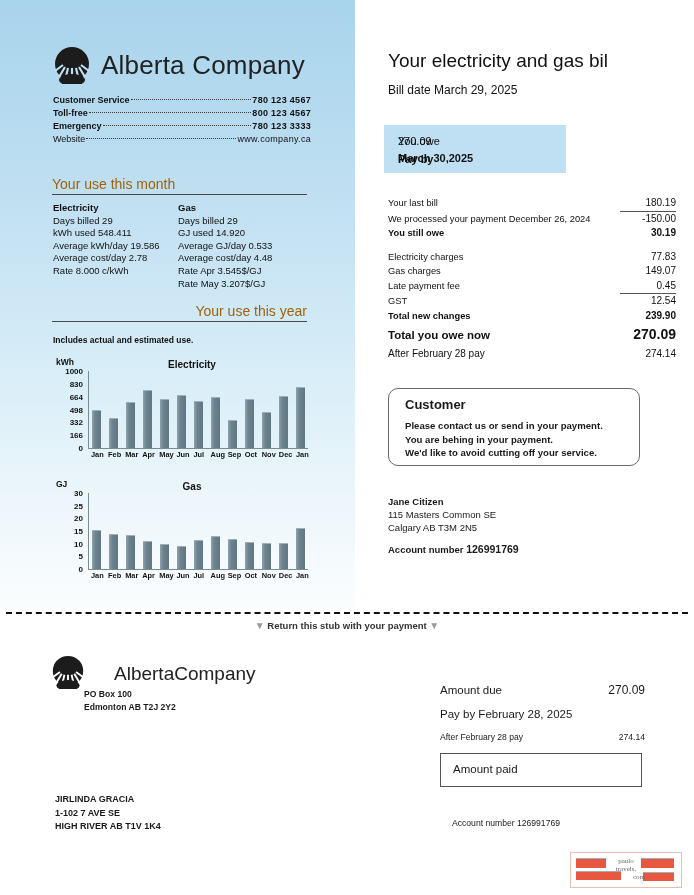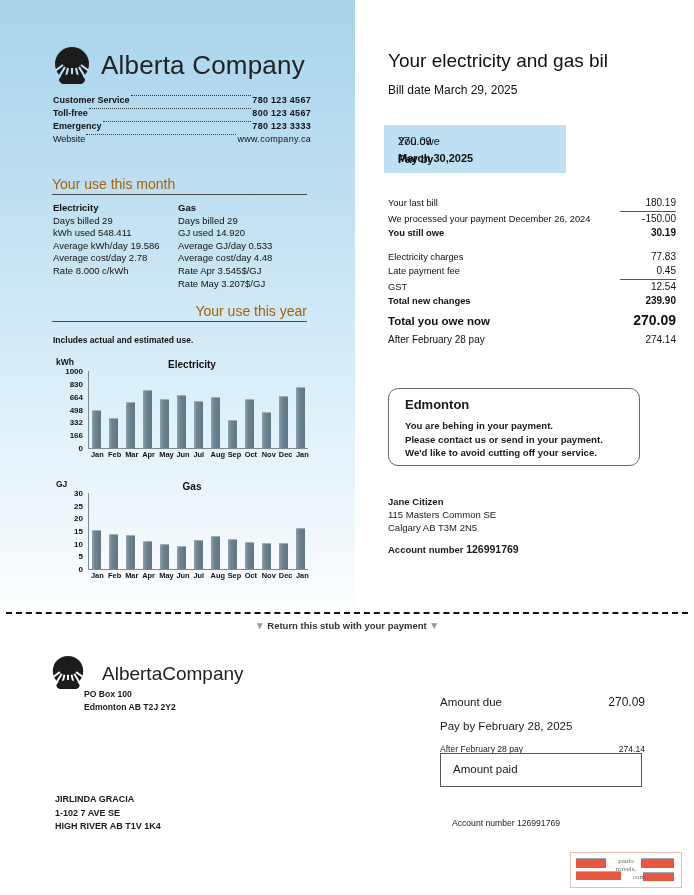--- a/index.html
+++ b/index.html
@@ -9,21 +9,21 @@
   #left-panel{position:absolute;left:0;top:0;width:355px;height:608px;
     background:linear-gradient(180deg,#a8d4ec 0%,#b5daef 18%,#c6e3f3 40%,#d9eef8 62%,#ecf6fb 82%,#fbfdfe 100%);}
 
   .logo-mark{width:40px;height:38px;position:relative;display:inline-block;vertical-align:middle;}
   .logo-mark svg{display:block;}
 
   #brand-row{position:absolute;left:52px;top:46px;display:flex;align-items:center;gap:9px;}
   #brand-name{font-size:26px;color:#222;letter-spacing:.2px;white-space:nowrap;}
 
   #contact-block{position:absolute;left:53px;top:94px;width:258px;font-size:9px;color:#111;}
-  .contact-row{display:flex;align-items:flex-start;height:13px;line-height:13px;white-space:nowrap;}
+  .contact-row{display:flex;align-items:center;height:13px;line-height:13px;white-space:nowrap;}
   .contact-label{font-weight:600;}
   .dots{flex:1;border-bottom:1px dotted #3a3a3a;margin:0 1px 3px 1px;height:1px;}
   .contact-val{font-weight:600;letter-spacing:.3px;}
   .contact-row.web .contact-label{font-weight:400;}
   .contact-row.web .contact-val{font-weight:400;}
 
   .sec-head{position:absolute;font-size:14px;color:#a16207;}
   .sec-head .rule{border-bottom:1.6px solid #4a4a4a;margin-top:2px;}
 
   #use-month-head{left:52px;top:176px;width:255px;}
@@ -80,28 +80,28 @@
   #payer .nm{font-weight:700;}
   #acct{position:absolute;left:8px;top:543px;font-size:9.5px;font-weight:700;}
   #acct .num{font-size:10.5px;}
 
   
   #tear{position:absolute;left:6px;top:612px;width:682px;border-top:2px dashed #111;}
   #stub-note{position:absolute;left:0;right:0;top:620px;text-align:center;font-size:9.5px;font-weight:700;color:#333;}
   .tri{color:#9a9a9a;font-size:10px;}
 
   
-  #stub-brand{position:absolute;left:50px;top:655px;display:flex;align-items:center;gap:12px;justify-content:flex-end;}
+  #stub-brand{position:absolute;left:50px;top:655px;display:flex;align-items:center;gap:24px;justify-content:flex-end;}
   #stub-brand-name{font-size:19px;color:#222;white-space:nowrap;}
   #stub-addr{position:absolute;left:84px;top:688px;font-size:8.6px;font-weight:700;line-height:13px;}
   #stub-customer{position:absolute;left:55px;top:793px;font-size:9px;font-weight:700;line-height:13.5px;}
 
   #stub-right{position:absolute;left:440px;top:683px;width:205px;}
   .st-row{display:flex;justify-content:space-between;align-items:baseline;}
-  #st-due{font-size:11.5px;margin-top:12px;}
+  #st-due{font-size:11.5px;}
   #st-due .amt{font-size:12px;}
   #st-payby{font-size:11.5px;margin-top:11px;}
   #st-after{font-size:8.6px;margin-top:12px;}
   #amount-paid-box{position:absolute;left:440px;top:753px;width:200px;height:32px;border:1px solid #555;text-align:center;}
   #amount-paid-label{position:absolute;left:12px;top:9px;font-size:11.5px;}
   #stub-acct{position:absolute;left:452px;top:818px;font-size:8.6px;}
 
   
   #watermark{position:absolute;left:570px;top:852px;width:110px;height:34px;border:1px solid #e8bfb4;background:#fff;}
   #watermark .bar{position:absolute;background:#e8573f;}
@@ -292,20 +292,24 @@
     <div class="ch-row bold">
       <span>You still owe</span>
       <span class="amt">30.19</span>
     </div>
     <div class="gap"></div>
     <div class="ch-row">
       <span>Electricity charges</span>
       <span class="amt">77.83</span>
     </div>
     <div class="ch-row">
+      <span>Gas charges</span>
+      <span class="amt">149.07</span>
+    </div>
+    <div class="ch-row">
       <span>Late payment fee</span>
       <span class="amt">0.45</span>
     </div>
     <div class="ch-row ruled">
       <span>GST</span>
       <span class="amt">12.54</span>
     </div>
     <div class="ch-row bold">
       <span>Total new changes</span>
       <span class="amt">239.90</span>
@@ -314,24 +318,24 @@
       <span>Total you  owe  now</span>
       <span class="amt">270.09</span>
     </div>
     <div id="after-row">
       <span>After  February  28  pay</span>
       <span class="amt">274.14</span>
     </div>
   </div>
 
   <div id="important-box">
-    <div id="important-title">Edmonton</div>
+    <div id="important-title">Customer</div>
     <div id="important-lines">
+      <div>Please  contact us or send  in your  payment.</div>
       <div>You are behing in your payment.</div>
-      <div>Please  contact us or send  in your  payment.</div>
       <div>We'd  like  to  avoid  cutting  off your  service.</div>
     </div>
   </div>
 
   <div id="payer">
     <div class="nm">Jane Citizen</div>
     <div>115  Masters Common SE</div>
     <div>Calgary AB  T3M  2N5</div>
   </div>
   <div id="acct">

